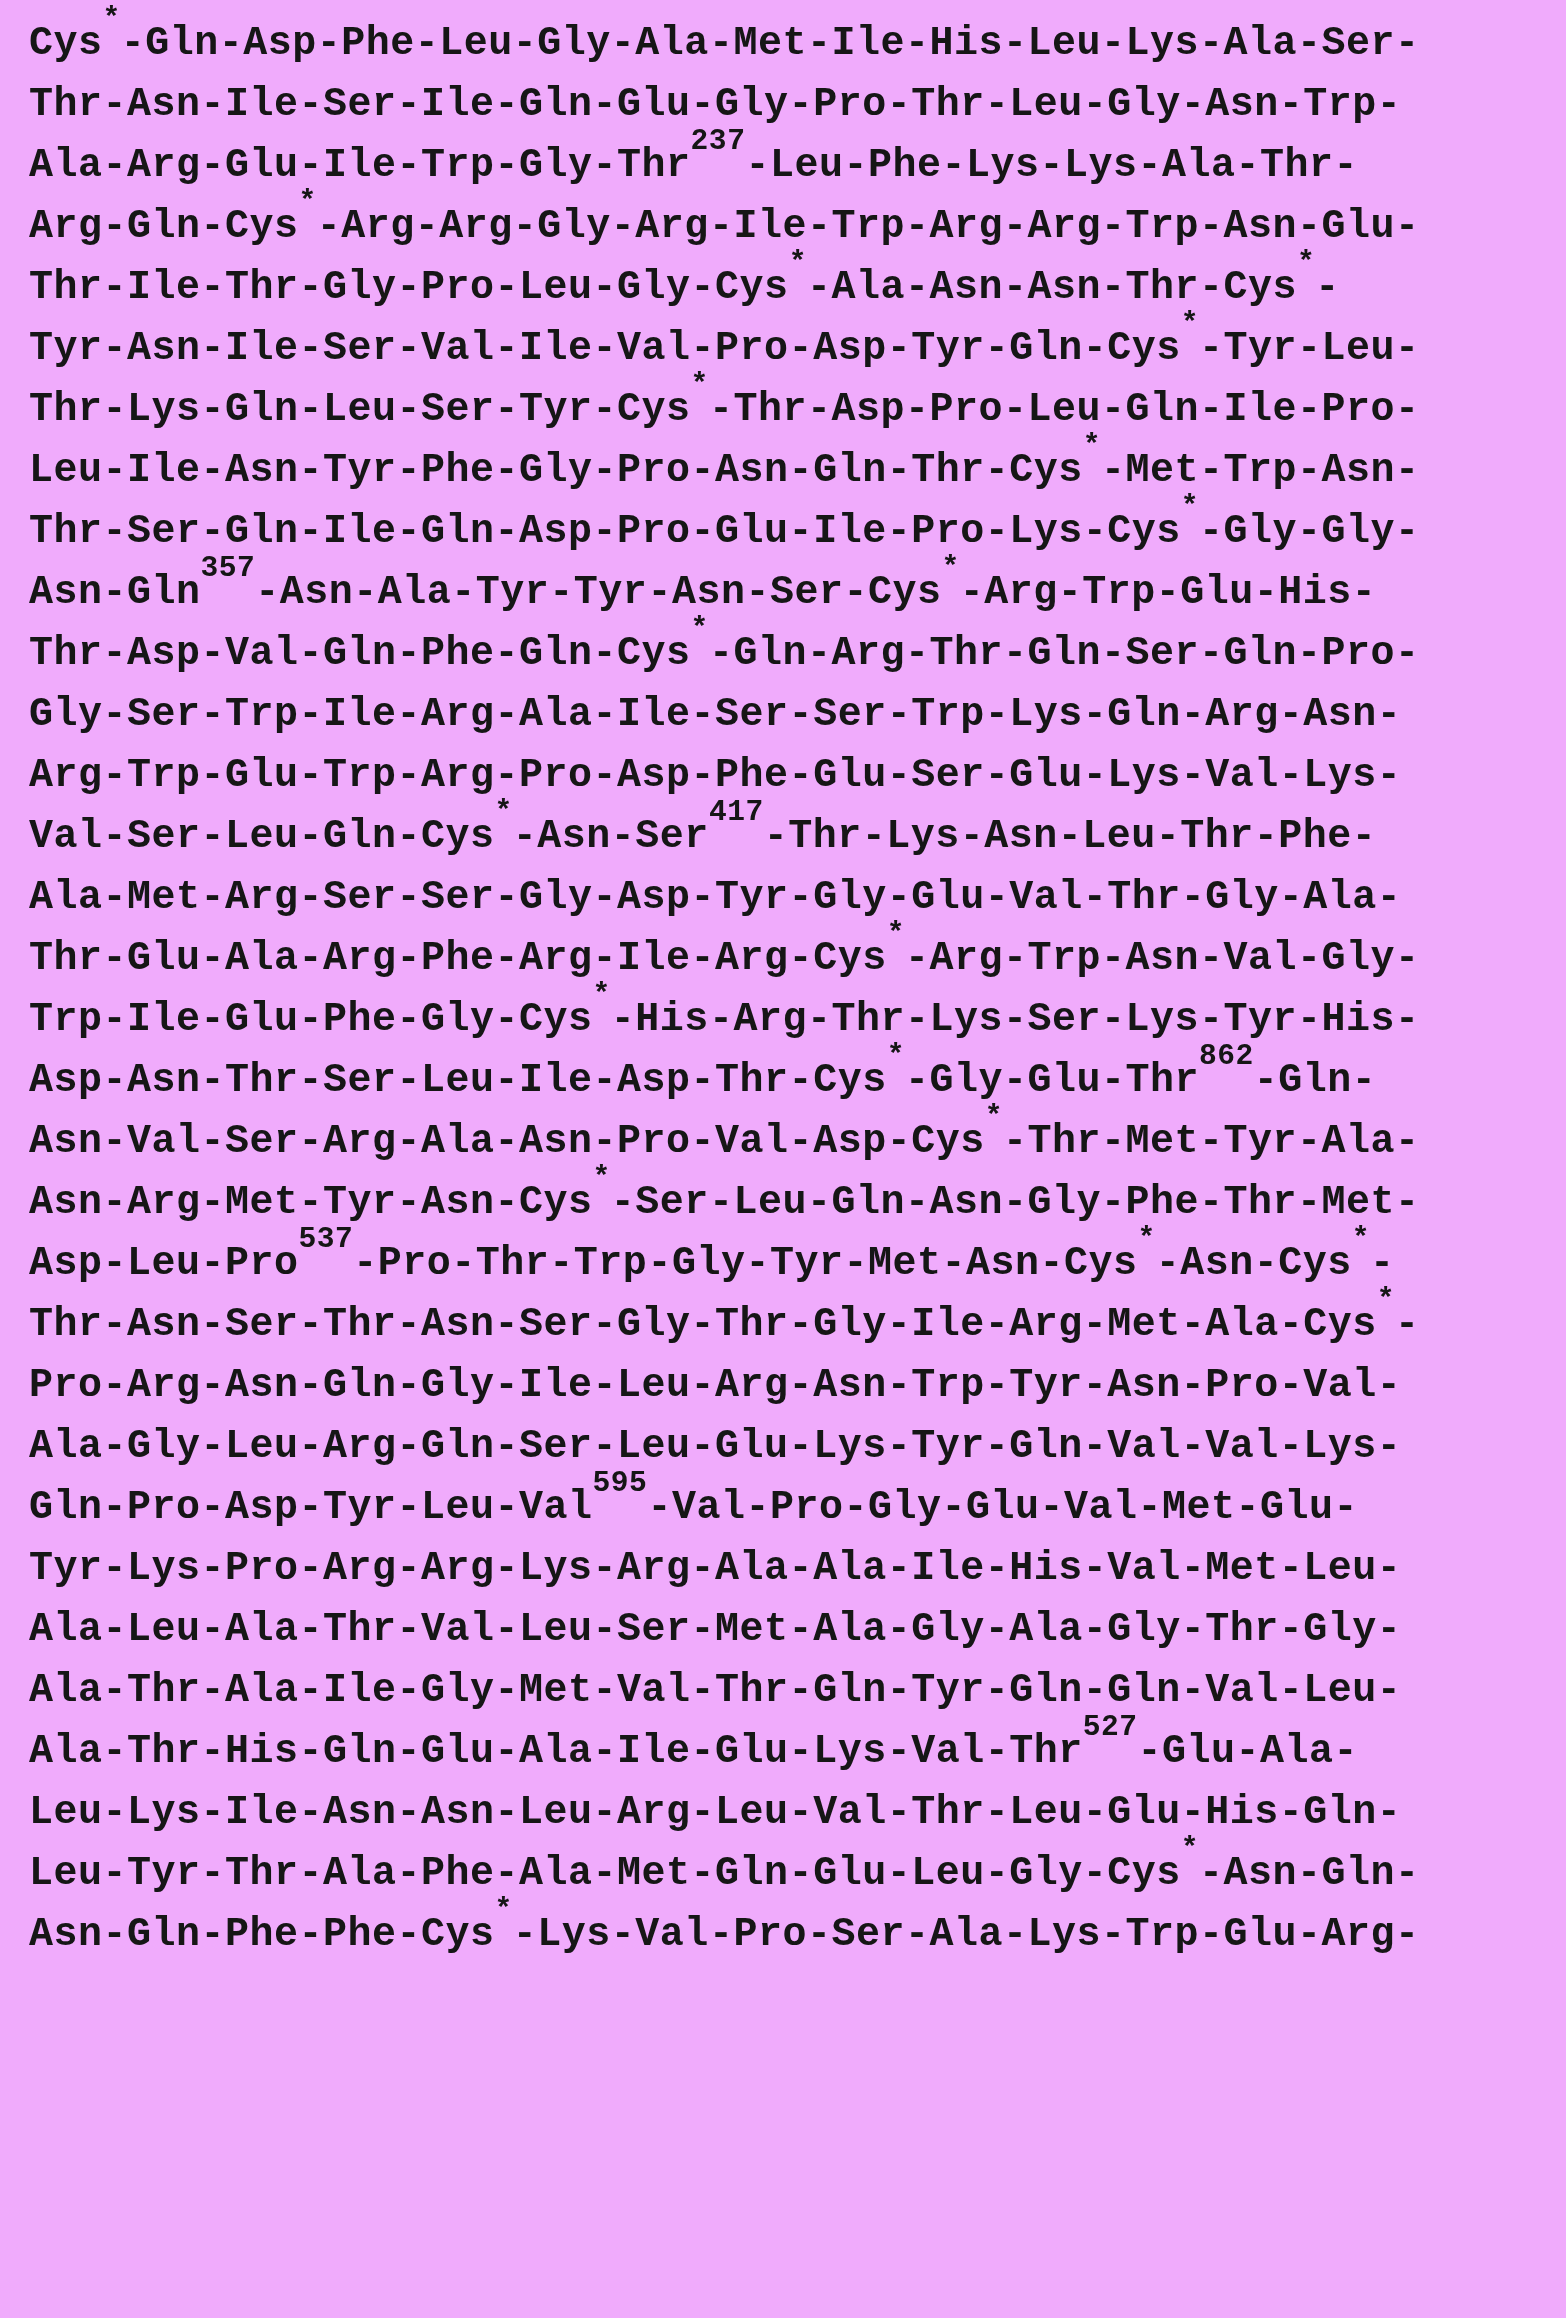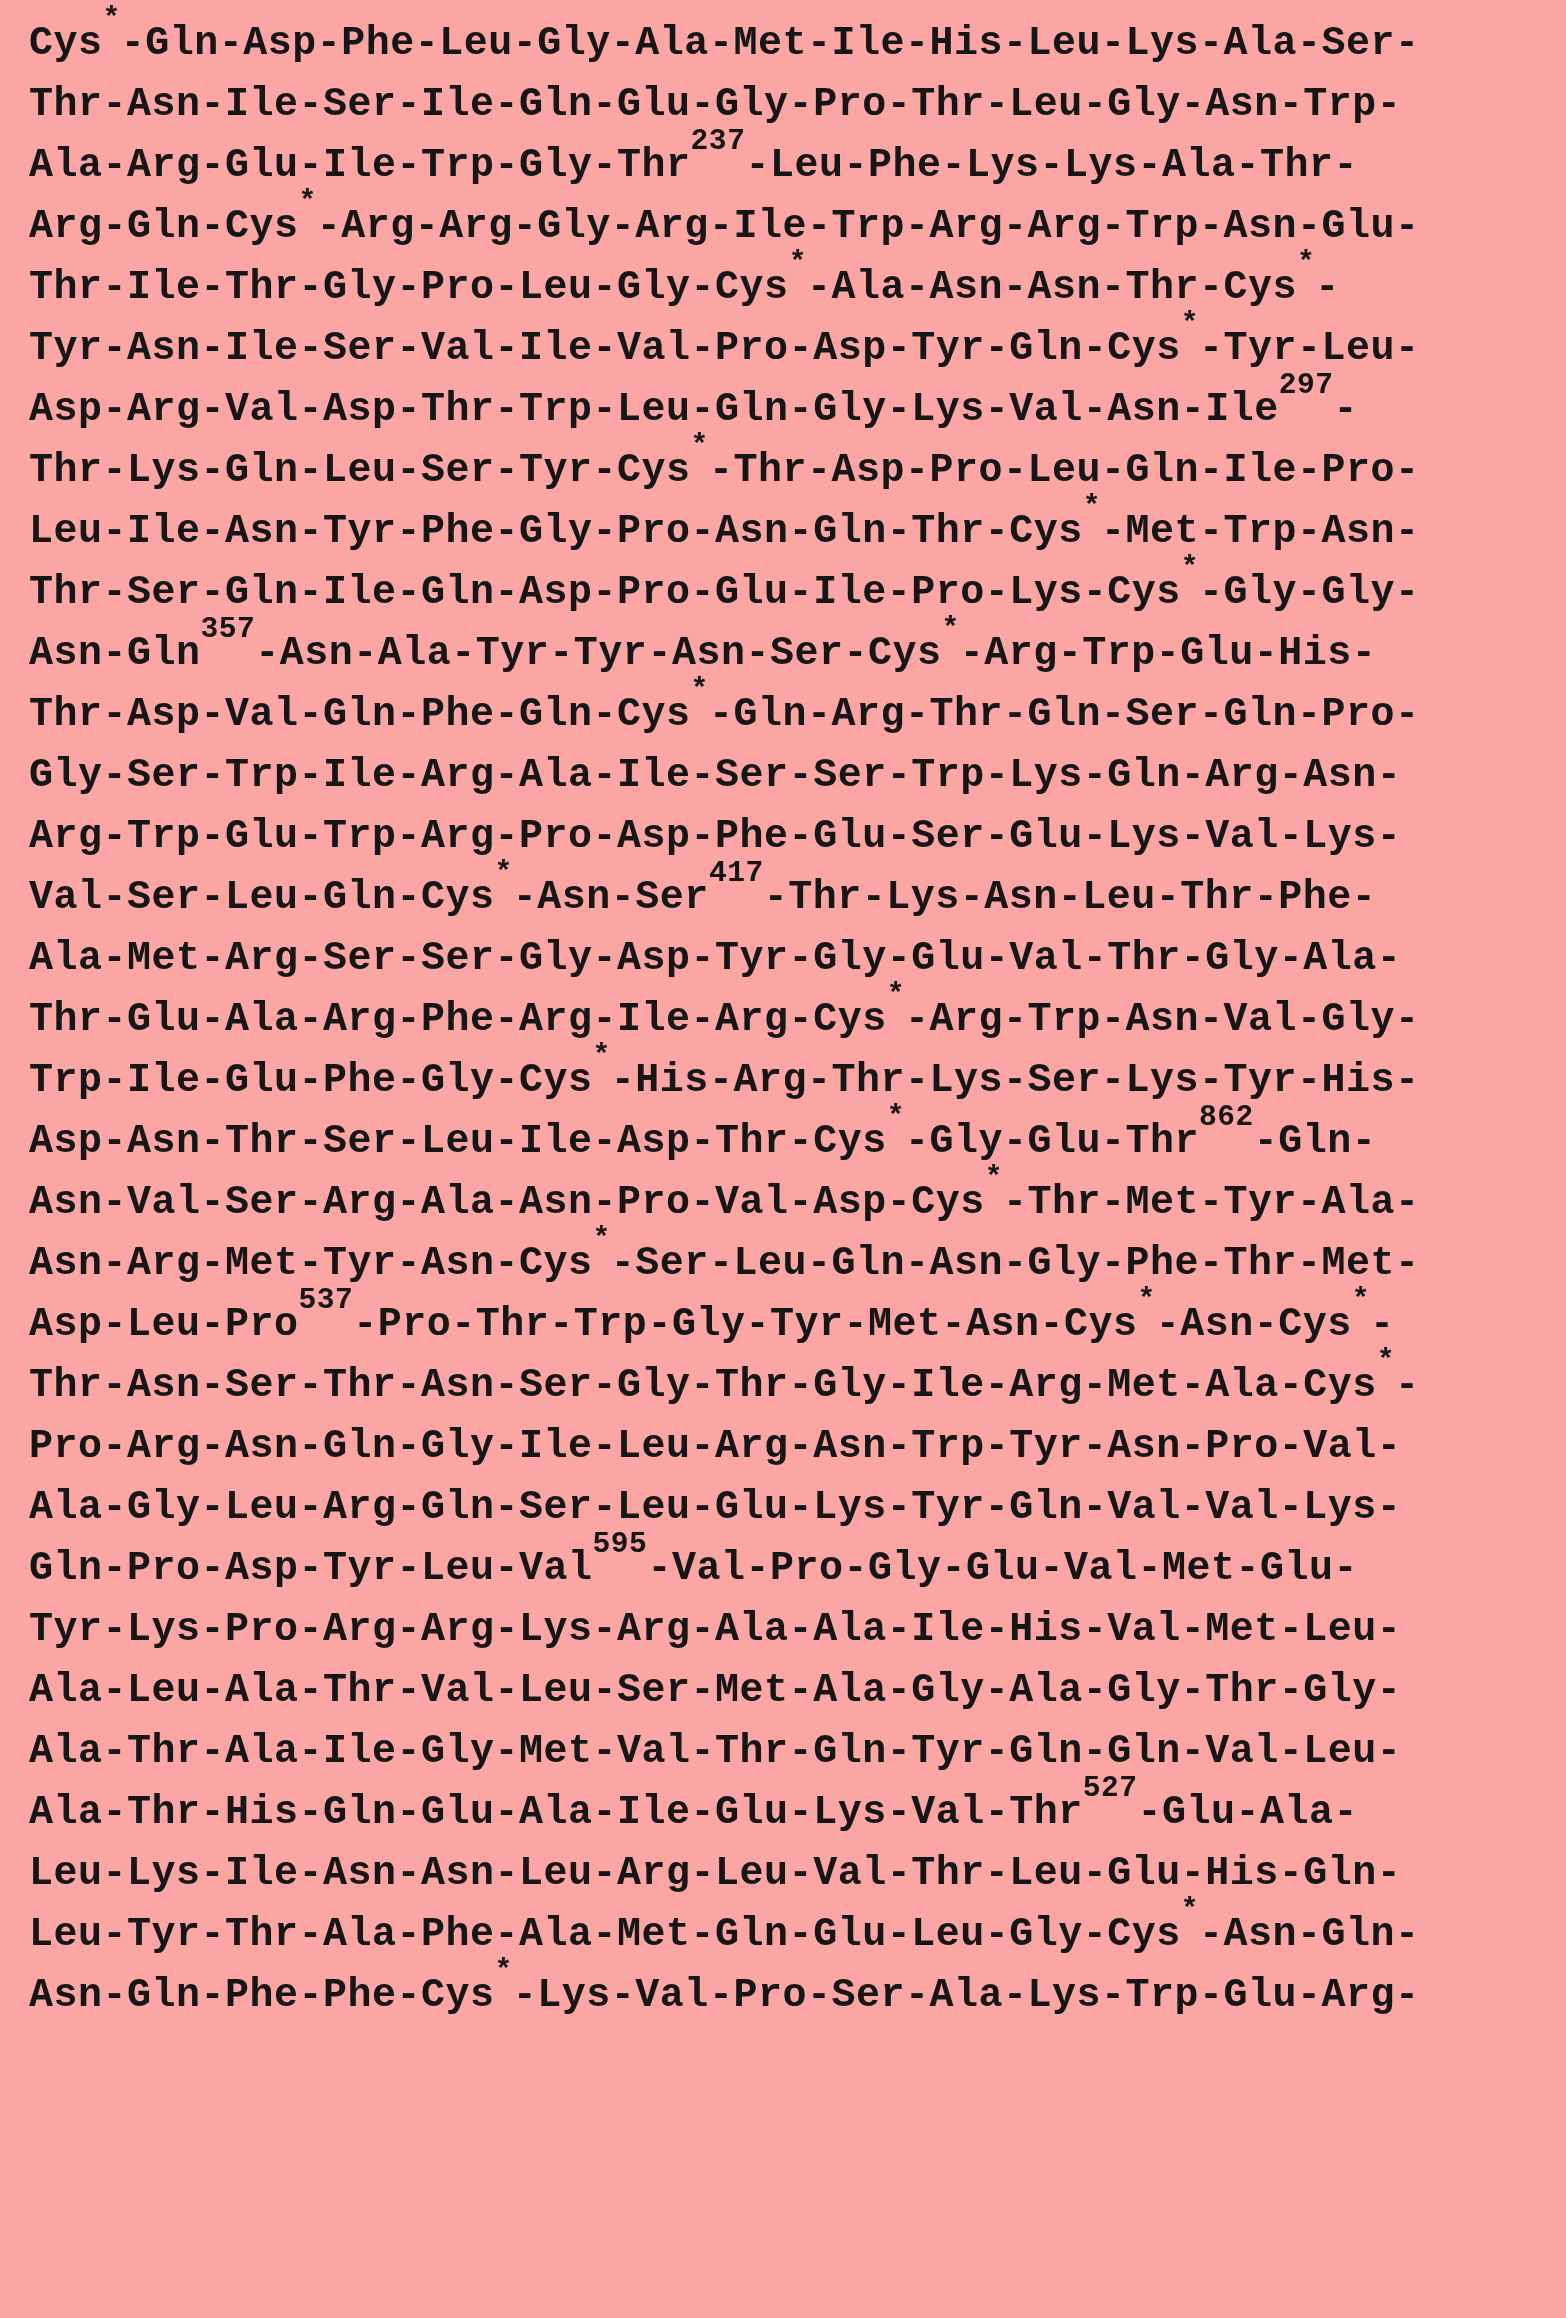--- a/index.html
+++ b/index.html
@@ -4,21 +4,21 @@
 <style>
   html, body {
     margin: 0;
     padding: 0;
     background: #ffffff;
   }
   .page {
     position: relative;
     width: 1567px;
     height: 2319px;
-    background: #fca5a5;
+    background: #f0abfc;
     overflow: hidden;
   }
   .sequence {
     padding: 13px 0 0 29px;
     font-family: "Liberation Mono", "DejaVu Sans Mono", monospace;
     font-weight: bold;
     font-size: 40px;
     line-height: 61px;
     letter-spacing: 0.5px;
     color: #161616;
@@ -38,21 +38,20 @@
 <body>
 
 <div class="page">
   <div class="sequence">
       <div class="seq-line">Cys<sup>*</sup>-Gln-Asp-Phe-Leu-Gly-Ala-Met-Ile-His-Leu-Lys-Ala-Ser-</div>
       <div class="seq-line">Thr-Asn-Ile-Ser-Ile-Gln-Glu-Gly-Pro-Thr-Leu-Gly-Asn-Trp-</div>
       <div class="seq-line">Ala-Arg-Glu-Ile-Trp-Gly-Thr<sup>237</sup>-Leu-Phe-Lys-Lys-Ala-Thr-</div>
       <div class="seq-line">Arg-Gln-Cys<sup>*</sup>-Arg-Arg-Gly-Arg-Ile-Trp-Arg-Arg-Trp-Asn-Glu-</div>
       <div class="seq-line">Thr-Ile-Thr-Gly-Pro-Leu-Gly-Cys<sup>*</sup>-Ala-Asn-Asn-Thr-Cys<sup>*</sup>-</div>
       <div class="seq-line">Tyr-Asn-Ile-Ser-Val-Ile-Val-Pro-Asp-Tyr-Gln-Cys<sup>*</sup>-Tyr-Leu-</div>
-      <div class="seq-line">Asp-Arg-Val-Asp-Thr-Trp-Leu-Gln-Gly-Lys-Val-Asn-Ile<sup>297</sup>-</div>
       <div class="seq-line">Thr-Lys-Gln-Leu-Ser-Tyr-Cys<sup>*</sup>-Thr-Asp-Pro-Leu-Gln-Ile-Pro-</div>
       <div class="seq-line">Leu-Ile-Asn-Tyr-Phe-Gly-Pro-Asn-Gln-Thr-Cys<sup>*</sup>-Met-Trp-Asn-</div>
       <div class="seq-line">Thr-Ser-Gln-Ile-Gln-Asp-Pro-Glu-Ile-Pro-Lys-Cys<sup>*</sup>-Gly-Gly-</div>
       <div class="seq-line">Asn-Gln<sup>357</sup>-Asn-Ala-Tyr-Tyr-Asn-Ser-Cys<sup>*</sup>-Arg-Trp-Glu-His-</div>
       <div class="seq-line">Thr-Asp-Val-Gln-Phe-Gln-Cys<sup>*</sup>-Gln-Arg-Thr-Gln-Ser-Gln-Pro-</div>
       <div class="seq-line">Gly-Ser-Trp-Ile-Arg-Ala-Ile-Ser-Ser-Trp-Lys-Gln-Arg-Asn-</div>
       <div class="seq-line">Arg-Trp-Glu-Trp-Arg-Pro-Asp-Phe-Glu-Ser-Glu-Lys-Val-Lys-</div>
       <div class="seq-line">Val-Ser-Leu-Gln-Cys<sup>*</sup>-Asn-Ser<sup>417</sup>-Thr-Lys-Asn-Leu-Thr-Phe-</div>
       <div class="seq-line">Ala-Met-Arg-Ser-Ser-Gly-Asp-Tyr-Gly-Glu-Val-Thr-Gly-Ala-</div>
       <div class="seq-line">Thr-Glu-Ala-Arg-Phe-Arg-Ile-Arg-Cys<sup>*</sup>-Arg-Trp-Asn-Val-Gly-</div>

